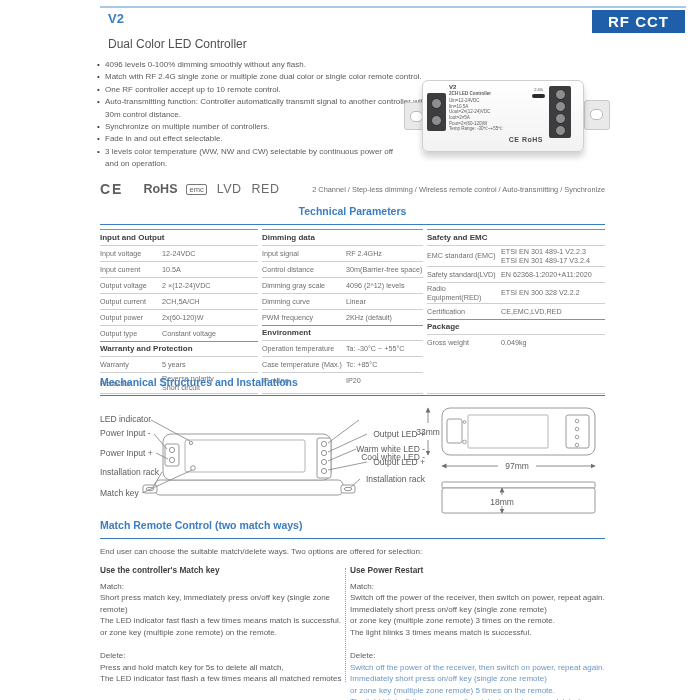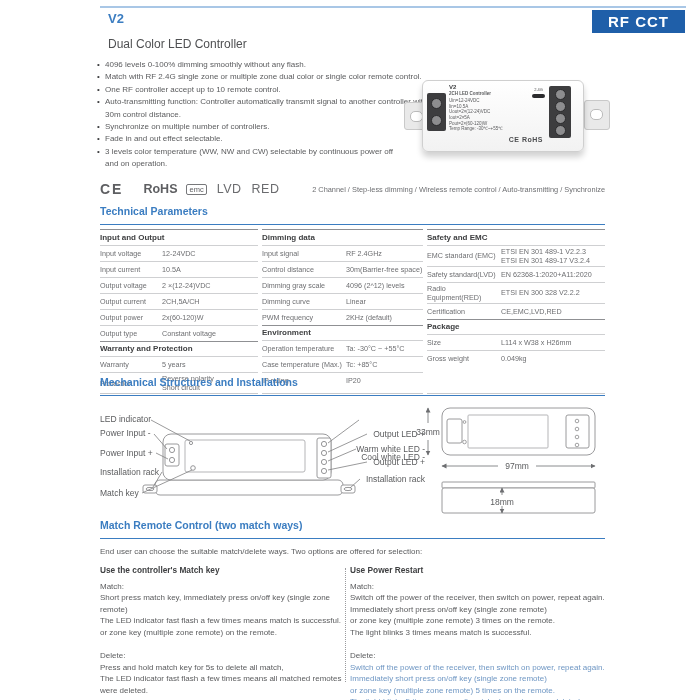--- a/index.html
+++ b/index.html
@@ -43,21 +43,21 @@
   .certrow{left:100px;top:181px;width:505px;display:flex;align-items:center;color:#5e5f62;}
   .c-ce{font-size:14px;font-weight:bold;letter-spacing:2px;}
   .c-rohs{font-size:12.5px;font-weight:bold;margin-left:20px;}
   .c-emc{font-size:7.5px;border:1px solid #77787b;border-radius:2px;padding:0 2px;margin-left:9px;line-height:9px;}
   .c-lvd,.c-red{font-size:12.5px;margin-left:10px;letter-spacing:0.5px;color:#6a6b6e;}
   .tagline{margin-left:auto;font-size:7.4px;color:#6d6e71;}
 
   
   .sec{left:100px;width:505px;color:#3b7dc1;font-size:10.5px;font-weight:bold;
        border-bottom:1.5px solid #3b7dc1;padding-bottom:7px;}
-  .sec.s1{top:205px;} .sec.s2{top:376px;} .sec.s3{top:519px;}
+  .sec.s1{top:205px;text-align:center;} .sec.s2{top:376px;} .sec.s3{top:519px;}
 
   
   .table{left:100px;top:229px;width:505px;display:flex;}
   .tcol{border-bottom:1px solid #c9cacc;}
   .tcol.c1{width:158px;margin-right:4px;}
   .tcol.c2{width:161px;margin-right:4px;}
   .tcol.c3{width:178px;}
   .thead{border-top:1px solid #8f9093;min-height:14.5px;display:flex;align-items:center;
          font-size:8px;font-weight:bold;color:#3f4042;}
   .trow{border-top:1px solid #cfd0d2;min-height:13px;display:flex;align-items:center;padding:1px 0;}
@@ -259,24 +259,20 @@
         </div>
       <div class="trow">
           <div class="tl">Radio Equipment(RED)</div>
           <div class="tv">ETSI EN 300 328 V2.2.2</div>
         </div>
       <div class="trow">
           <div class="tl">Certification</div>
           <div class="tv">CE,EMC,LVD,RED</div>
         </div>
       <div class="thead">Package</div>
-      <div class="trow">
-          <div class="tl">Size</div>
-          <div class="tv">L114 x W38 x H26mm</div>
-        </div>
       <div class="trow">
           <div class="tl">Gross weight</div>
           <div class="tv">0.049kg</div>
         </div>
     </div>
   </div>
 
   <div class="abs sec s2">Mechanical Structures and Installations</div>
 
   <svg class="abs mech-svg" width="330" height="118" viewBox="0 0 330 118">
@@ -370,21 +366,20 @@
   <div class="abs mcol l">
     <div class="ttl">Use the controller's Match key</div>
     <div class="ln">Match:</div>
     <div class="ln">Short press match key, immediately press on/off key (single zone remote)</div>
     <div class="ln">The LED indicator fast flash a few times means match is successful.</div>
     <div class="ln">or zone key (multiple zone remote) on the remote.</div>
     <div class="gap"></div>
     <div class="ln">Delete:</div>
     <div class="ln">Press and hold match key for 5s to delete all match,</div>
     <div class="ln">The LED indicator fast flash a few times means all matched remotes</div>
-    <div class="ln">were deleted.</div>
   </div>
 
   <div class="abs mcol r">
     <div class="ttl">Use Power Restart</div>
     <div class="ln">Match:</div>
     <div class="ln">Switch off the power of the receiver, then switch on power, repeat again.</div>
     <div class="ln">Immediately short press on/off key (single zone remote)</div>
     <div class="ln">or zone key (multiple zone remote) 3 times on the remote.</div>
     <div class="ln">The light blinks 3 times means match is successful.</div>
     <div class="gap"></div>

